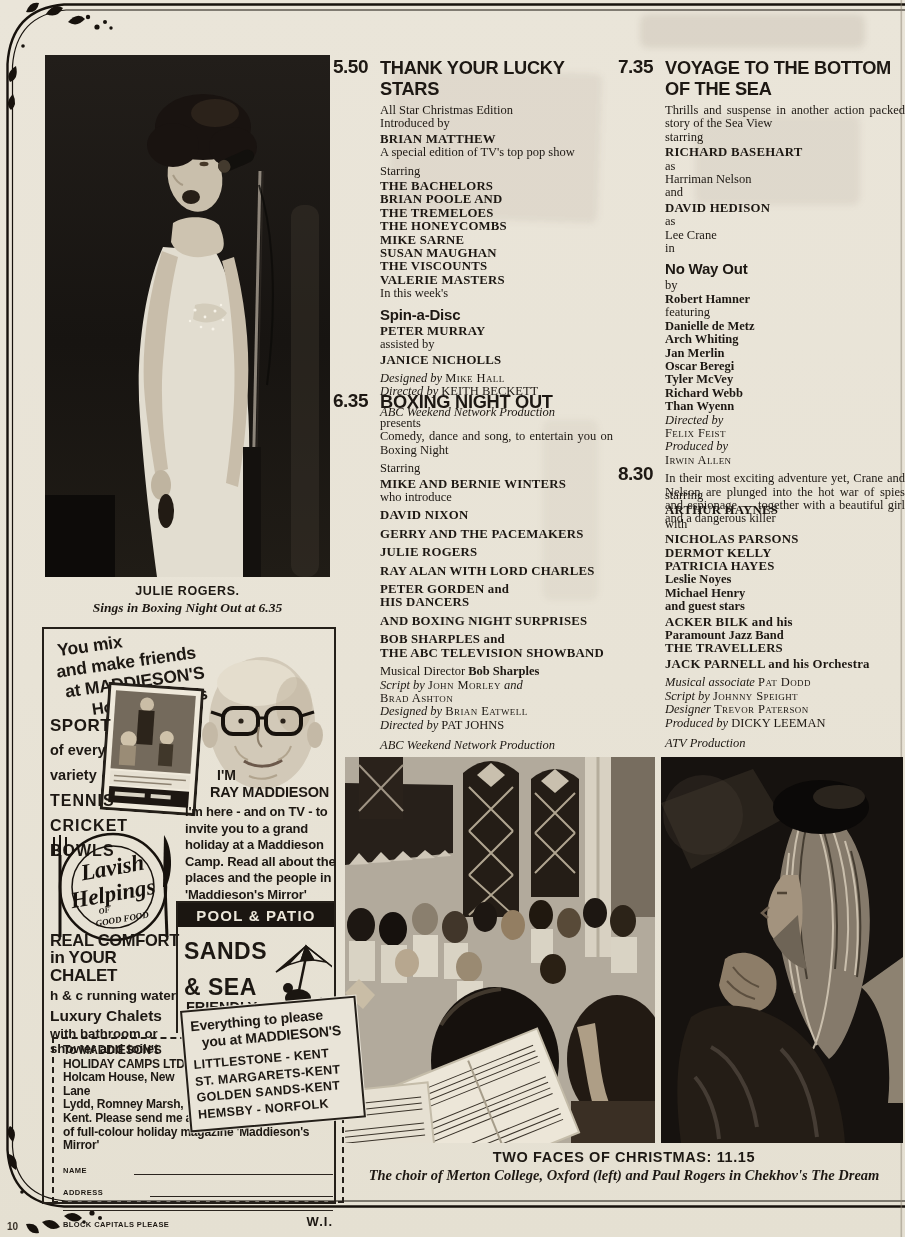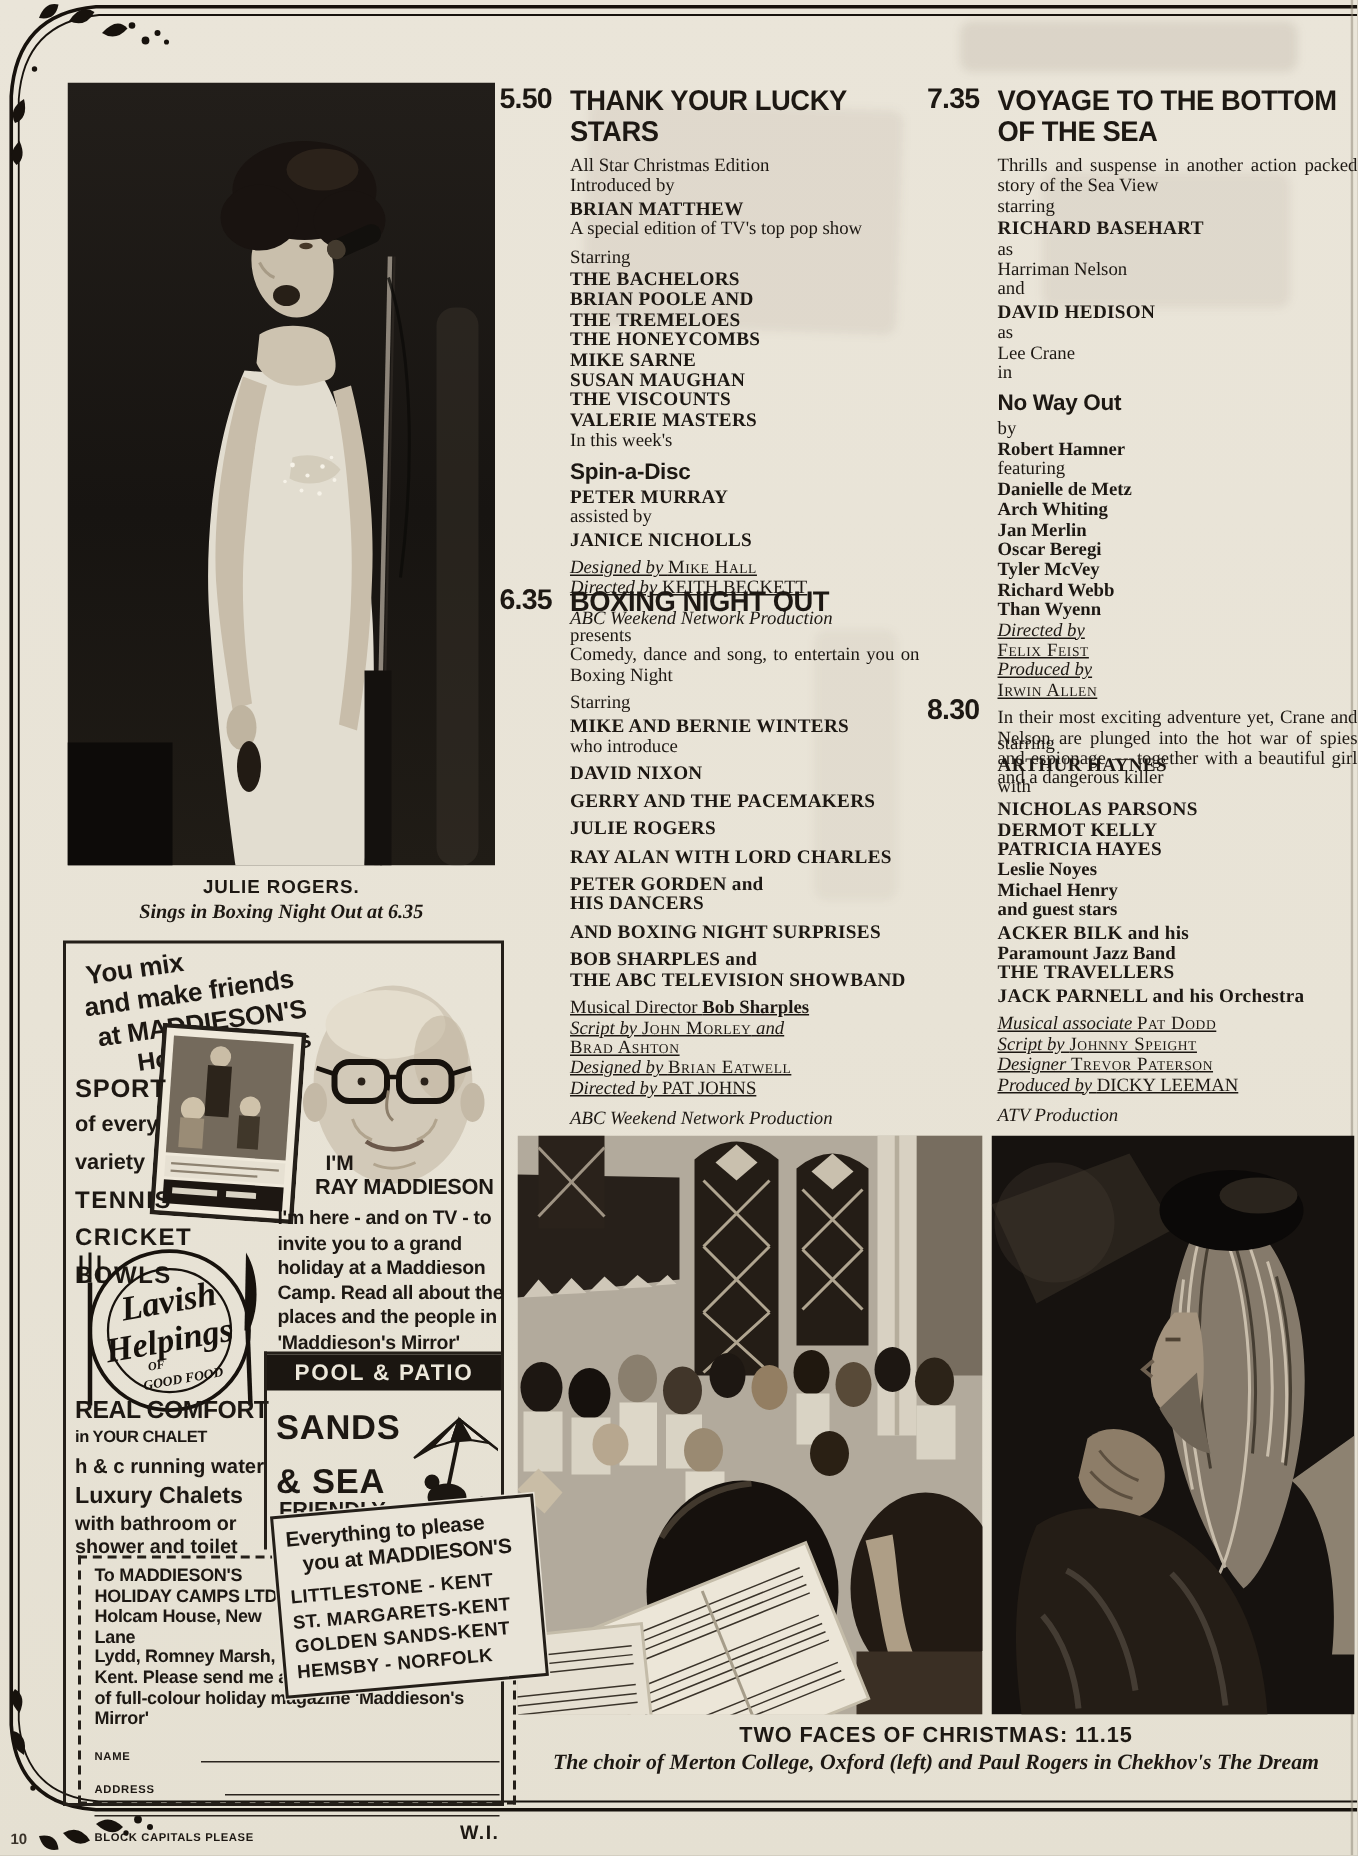--- a/index.html
+++ b/index.html
@@ -23,21 +23,21 @@
   .lst-head{display:flex;align-items:flex-start;}
   .lst-time{width:47px;flex:none;font:700 19px/20px "Liberation Sans",sans-serif;letter-spacing:-.5px;}
   .lst-title{font:700 19px/21px "Liberation Sans",sans-serif;letter-spacing:-.3px;transform:scaleX(.96);transform-origin:left top;}
   .lst-body{margin-left:47px;margin-top:5px;}
   .ln{font:12.5px/13.4px "Liberation Serif",serif;}
   .ln-para{text-align:justify;}
   .ln-name,.ln-namec{font-weight:700;font-size:12.8px;letter-spacing:.2px;}
   .ln-name{margin-top:2px;}
   .ln-bname{font-weight:700;}
   .ln-sub{font:700 15px/17px "Liberation Sans",sans-serif;letter-spacing:-.2px;margin:5px 0 2px;}
-  .ln-cred{font-size:12.5px;text-decoration:underline;}
+  .ln-cred{font-size:12.5px;}
   .ln-prod{font-style:italic;margin-top:7px;}
   .gp{margin-top:5px;}
   .seg-r{}
   .seg-b{font-weight:700;}
   .seg-i{font-style:italic;}
   .seg-sc{font-variant:small-caps;letter-spacing:.4px;}
   
   .ad{position:absolute;left:42px;top:627px;width:290px;height:573px;border:2px solid #241f19;}
   .ad-headline{position:absolute;left:8px;top:12px;transform:rotate(-8deg);transform-origin:left top;}
   .hl{font:700 17.5px/21px "Liberation Sans",sans-serif;letter-spacing:-.2px;}
@@ -51,21 +51,21 @@
   .sp-3,.sp-4,.sp-5{font-size:16px;letter-spacing:1px;}
   .ad-brochure{position:absolute;left:60px;top:56px;transform:rotate(4deg);}
   .ad-ray-photo{position:absolute;right:10px;top:14px;}
   .ad-im{position:absolute;left:173px;top:138px;font:700 14px "Liberation Sans",sans-serif;}
   .ad-rayname{position:absolute;left:166px;top:155px;font:700 14.5px "Liberation Sans",sans-serif;letter-spacing:-.2px;}
   .ad-raytext{position:absolute;left:141px;top:175px;width:152px;font:700 13px/16.5px "Liberation Sans",sans-serif;letter-spacing:-.2px;}
   .ad-plate{position:absolute;left:2px;top:196px;}
   .ad-comfort{position:absolute;left:6px;top:302px;width:132px;}
   .cf{font:700 13.2px/15px "Liberation Sans",sans-serif;}
   .cf-0{font-size:16.5px;line-height:18px;letter-spacing:-.3px;}
-  .cf-1{font-size:11px;line-height:18px;letter-spacing:-.3px;}
+  .cf-1{font-size:17px;line-height:18px;letter-spacing:-.3px;}
   .cf-2{margin-top:3px;font-size:13.5px;}
   .cf-3{margin-top:5px;font-size:15.5px;}
   .cf-4{margin-top:3px;}
   .ad-subbox{position:absolute;left:132px;top:272px;width:156px;height:130px;border:2px solid #241f19;border-bottom:none;}
   .pool-band{background:#1b1611;color:#ece7da;text-align:center;font:800 15px/15px "Liberation Sans",sans-serif;letter-spacing:1.2px;padding:5px 0 4px;}
   .sands{font:800 23px/24px "Liberation Sans",sans-serif;letter-spacing:.5px;margin-left:6px;margin-top:12px;}
   .sands-sm{font:800 14.5px/16px "Liberation Sans",sans-serif;margin-left:8px;}
   .sands-sm2{font:800 14.5px/16px "Liberation Sans",sans-serif;margin-left:42px;text-decoration:underline;}
   .umbrella{position:absolute;right:2px;top:36px;}
   .ad-everything{position:absolute;left:136px;top:382px;width:158px;transform:rotate(-5deg);transform-origin:left top;

